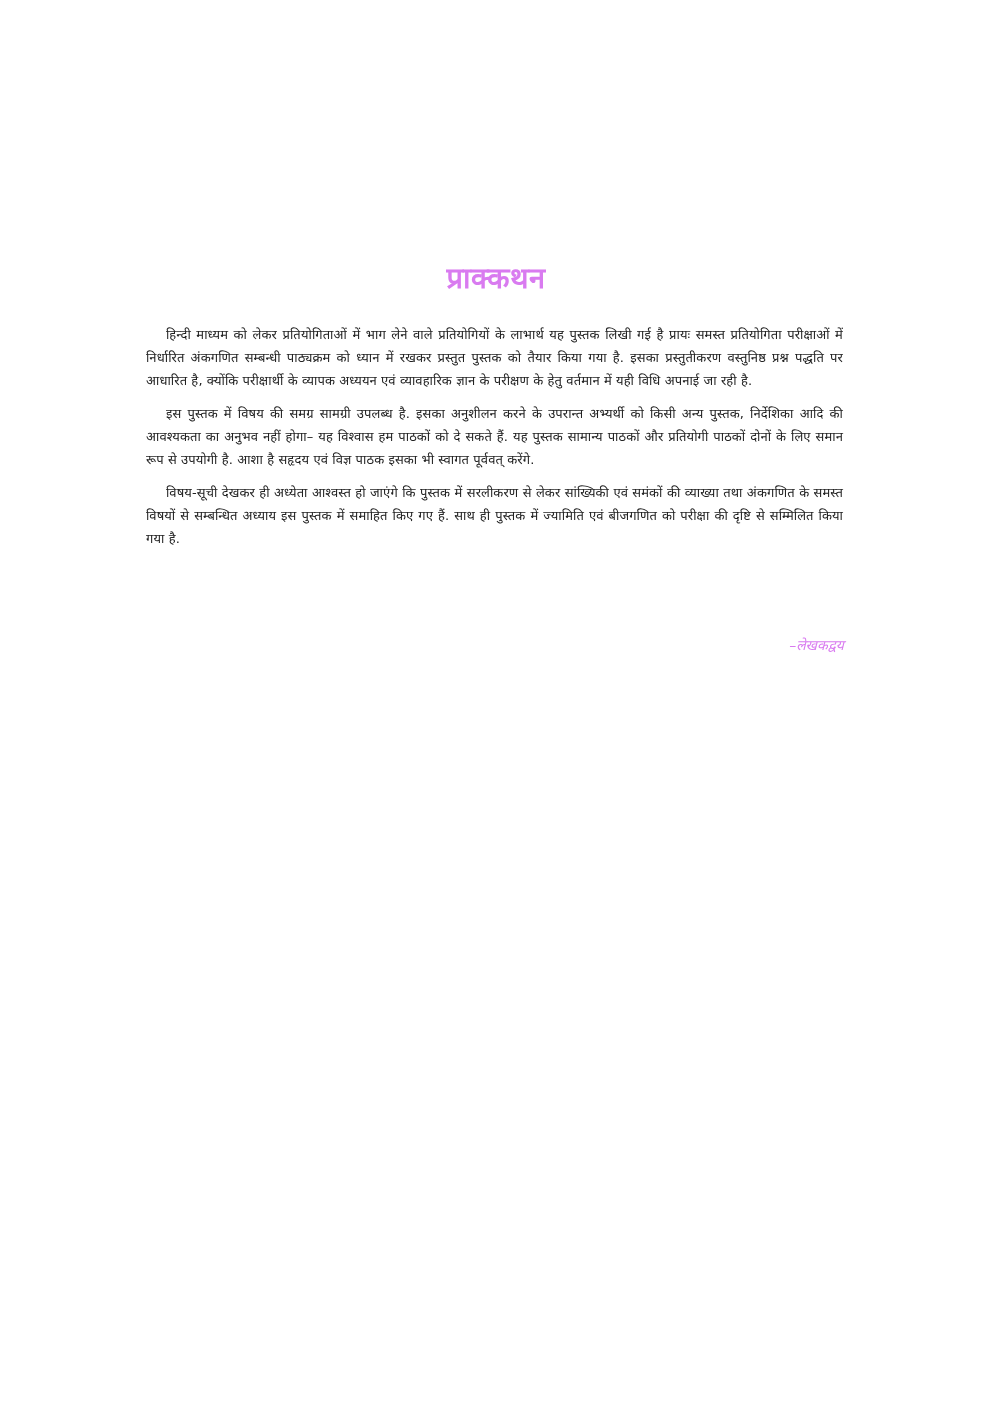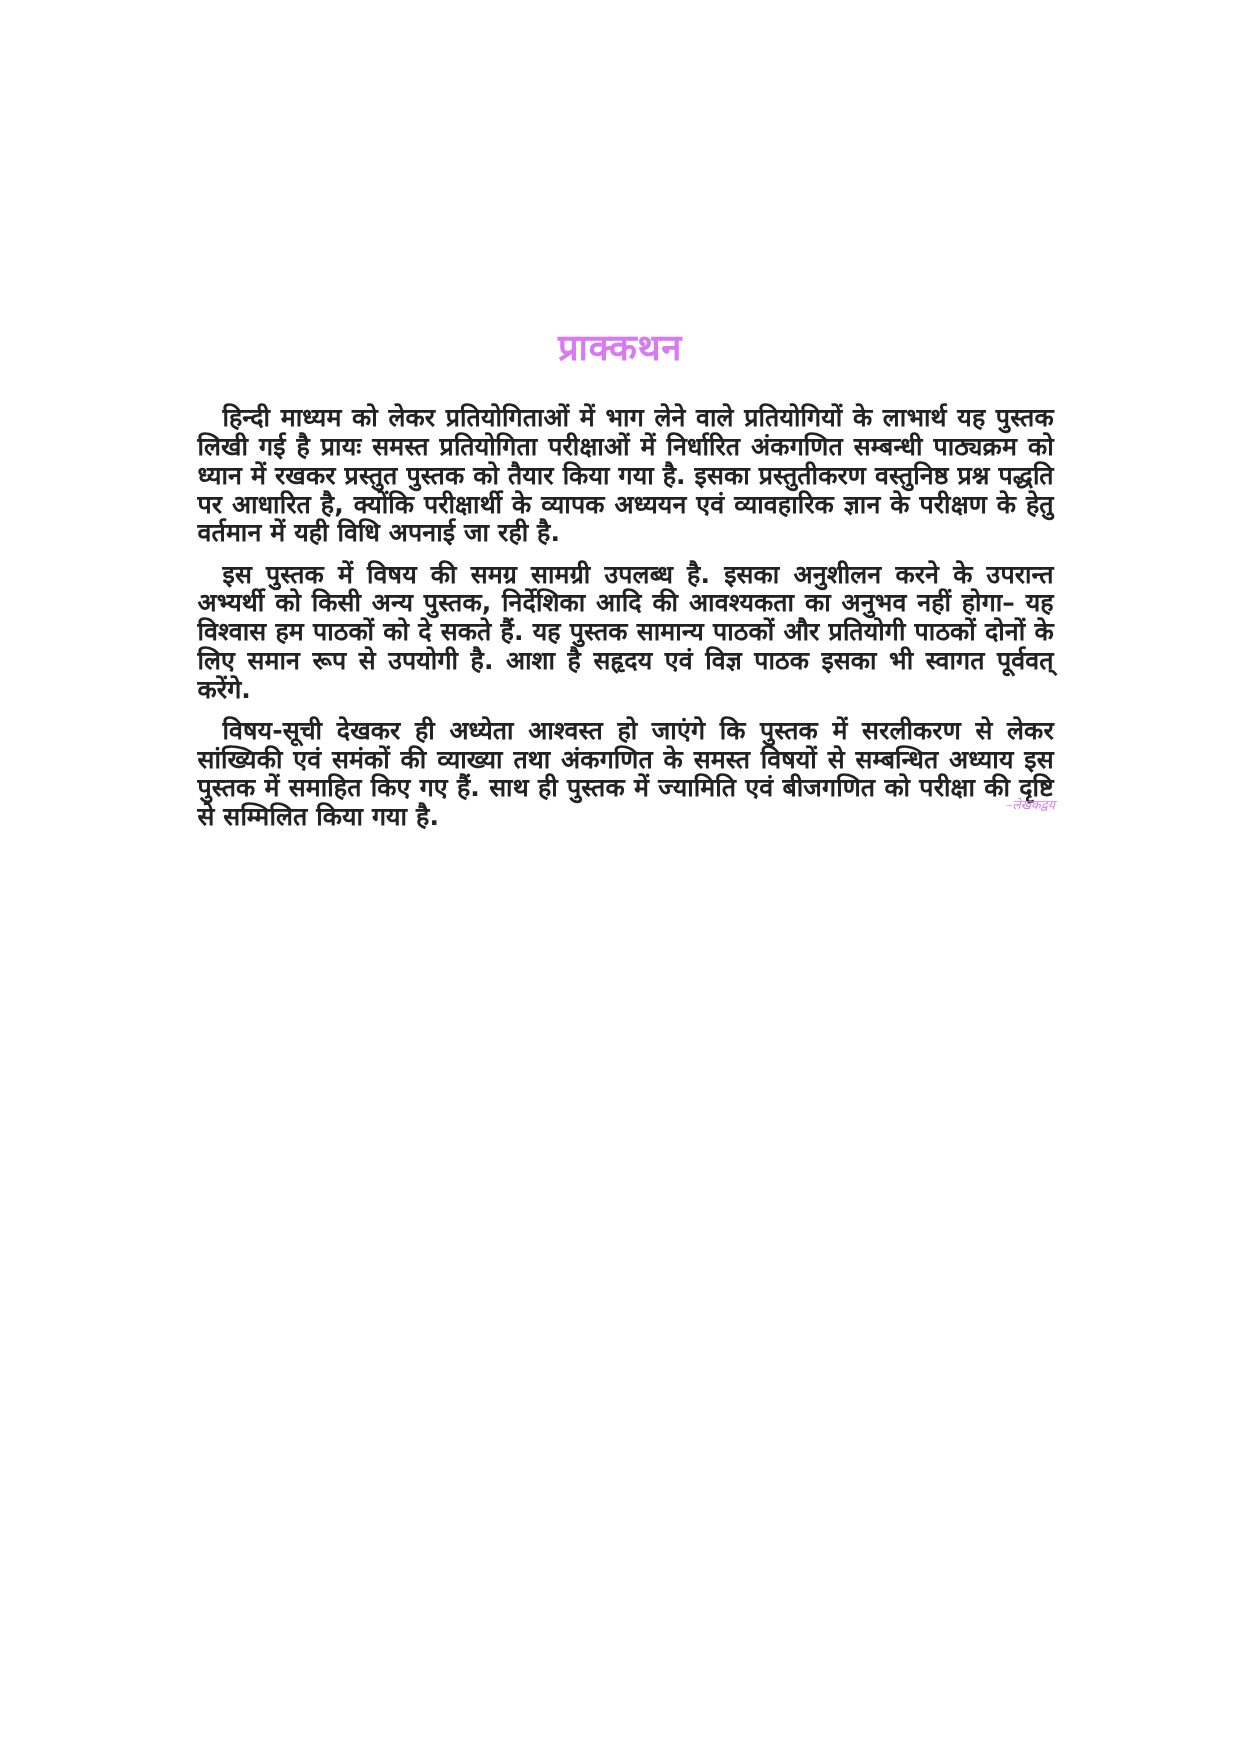--- a/index.html
+++ b/index.html
@@ -35,34 +35,33 @@
       line-height: 40px;
       margin: 0;
     }
     .body-text {
       position: absolute;
       left: 146px;
       width: 697px;
       top: 323px;
     }
     .para {
-      margin: 0 0 10px 12px;
-      font-size: 20px;
+      margin: 0 0 10px 0;
+      font-size: 13px;
       line-height: 23px;
       text-align: justify;
       text-indent: 20px;
       color: #222222;
       letter-spacing: 0.1px;
-      font-weight: bold;
     }
     .signature {
       position: absolute;
       right: 148px;
       top: 635px;
-      font-size: 10px;
+      font-size: 14px;
       font-style: italic;
       color: #d97bf0;
       line-height: 20px;
       margin-left: 45px;
     }
   </style>
 </head>
 <body>
 
 <div class="page">

